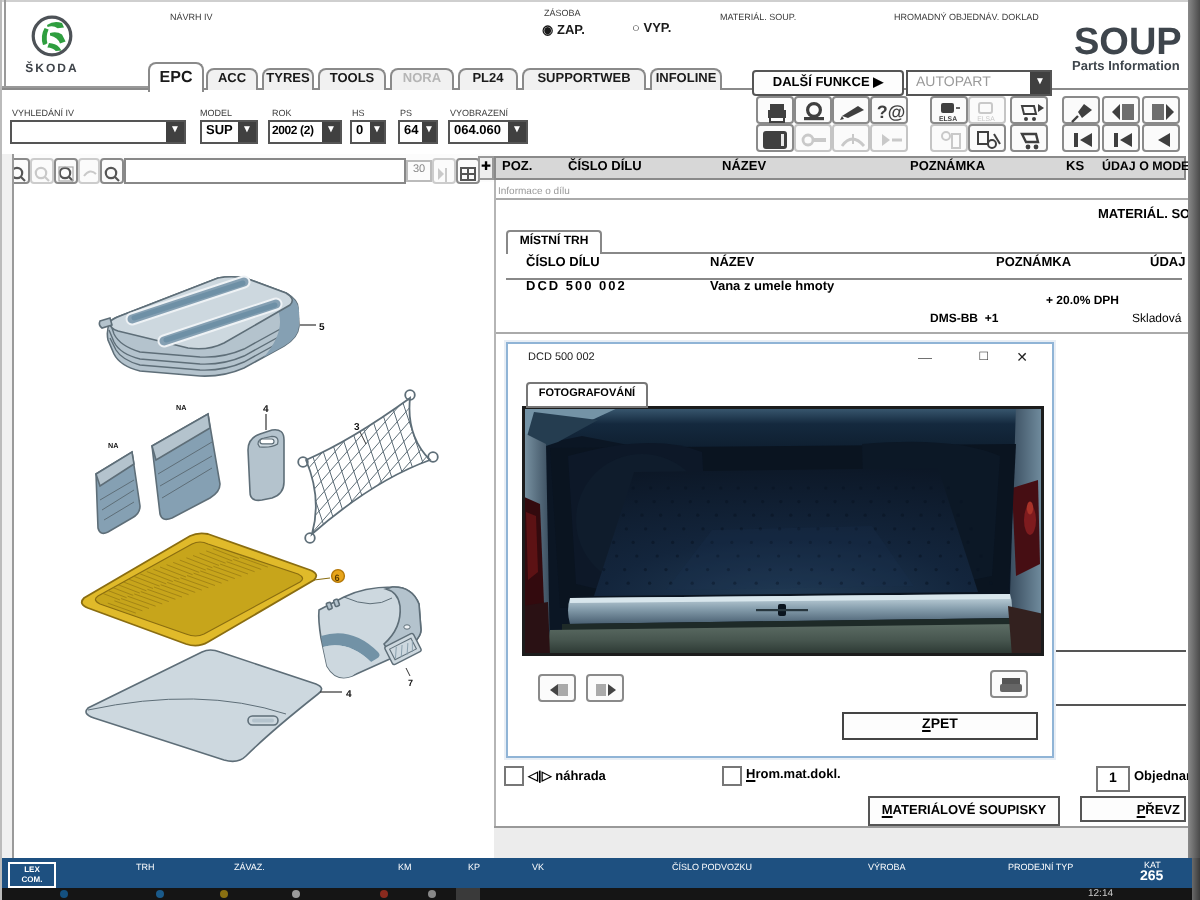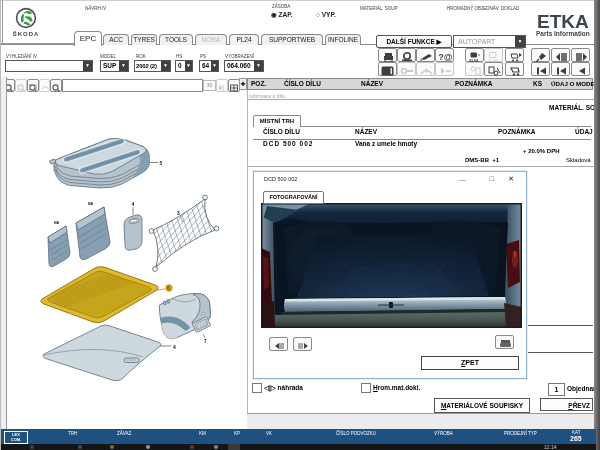--- a/index.html
+++ b/index.html
@@ -1,19 +1,19 @@
 <!DOCTYPE html>
 <html><head><meta charset="utf-8"><style>
 html,body{margin:0;padding:0}
 body{width:600px;height:450px;position:relative;font-family:"Liberation Sans",sans-serif;background:#fff;overflow:hidden}
 .a{position:absolute;white-space:nowrap}
 .t5{font-size:5px;color:#3a3a3a}
 .t6{font-size:6px;color:#1a1a1a}
 .b{font-weight:bold}
-.tab{position:absolute;background:#f1f1f1;border:1px solid #8a8a8a;border-bottom:none;border-radius:4px 4px 0 0;font-size:6.5px;font-weight:normal;color:#1a1a1a;text-align:center;white-space:nowrap}
+.tab{position:absolute;background:#f1f1f1;border:1px solid #8a8a8a;border-bottom:none;border-radius:4px 4px 0 0;font-size:6.5px;font-weight:bold;color:#1a1a1a;text-align:center;white-space:nowrap}
 .combo{position:absolute;background:#fff;border:1px solid #555}
 .coarr{position:absolute;right:0;top:0;bottom:0;width:9px;background:#404040;color:#fff;font-size:5px;line-height:8px;text-align:center}
 .ibtn{position:absolute;width:17px;height:12px;background:#fbfbfb;border:1px solid #8a8a8a;border-radius:2px}
 </style></head>
 <body>
 <div class="a" style="left:0;top:0;width:600px;height:1px;background:#cfcfcf"></div>
 
 <div class="a t5" style="left:85px;top:6px;font-size:4.5px">NÁVRH IV</div>
 <div class="a t5" style="left:272px;top:4px;font-size:4.5px">ZÁSOBA</div>
 <div class="a t6 b" style="left:271px;top:11px;font-size:6.5px">◉ ZAP.</div>
@@ -27,21 +27,21 @@
   <circle cx="26" cy="18" r="9.4" fill="none" stroke="#4d5257" stroke-width="1.6"></circle>
   <g fill="#2f9e3f">
     <path d="M21.5 22.5 q-1.5-4.5 .8-8.5 l2 .8 q-1.5 3.2 -.6 6.8 q-1 .9 -2.2 .9 z"></path>
     <path d="M23.5 12.5 q3.5-2.5 7.5-1 l1 2.2 -3.2 .4 q-2.2-1.6-5-.6 z"></path>
     <path d="M25 16.5 q3.5-1 6 .8 l1.8 3.5 -2.8 1 q-1-3-5-4 z"></path>
     <path d="M24.5 21.5 q3.2 .2 5.2 2.2 l1 1.5 -2.8 .3 q-1.6-1.8-4.2-1.8 z"></path>
   </g>  
     <text x="26" y="36" font-size="6" font-weight="bold" fill="#3f444a" text-anchor="middle" letter-spacing="1">ŠKODA</text>
 </svg>
 
-<div class="a b" style="left:537px;top:11px;font-size:19px;color:#3e454c;letter-spacing:0">ETKA</div>
+<div class="a b" style="left:537px;top:11px;font-size:19px;color:#3e454c;letter-spacing:0">SOUP</div>
 <div class="a b" style="left:536px;top:30px;font-size:6.5px;color:#3e454c">Parts Information</div>
 
 <div class="a" style="left:0;top:44px;width:600px;height:1px;background:#8a8a8a"></div>
 
 <div class="tab" style="left:103px;top:34px;width:24px;height:10px;line-height:10px">ACC</div>
 <div class="tab" style="left:131px;top:34px;width:24px;height:10px;line-height:10px">TYRES</div>
 <div class="tab" style="left:159px;top:34px;width:32px;height:10px;line-height:10px">TOOLS</div>
 <div class="tab" style="left:195px;top:34px;width:30px;height:10px;line-height:10px;color:#b5b5b5">NORA</div>
 <div class="tab" style="left:229px;top:34px;width:28px;height:10px;line-height:10px">PL24</div>
 <div class="tab" style="left:261px;top:34px;width:60px;height:10px;line-height:10px">SUPPORTWEB</div>

